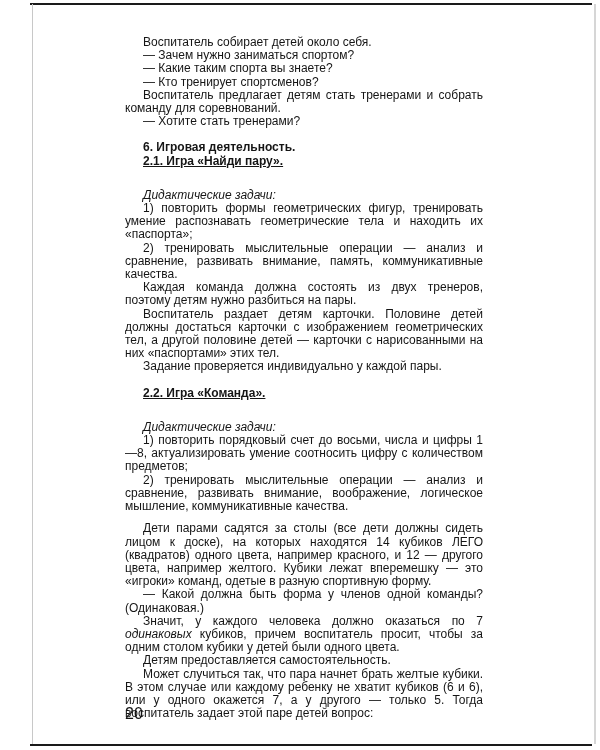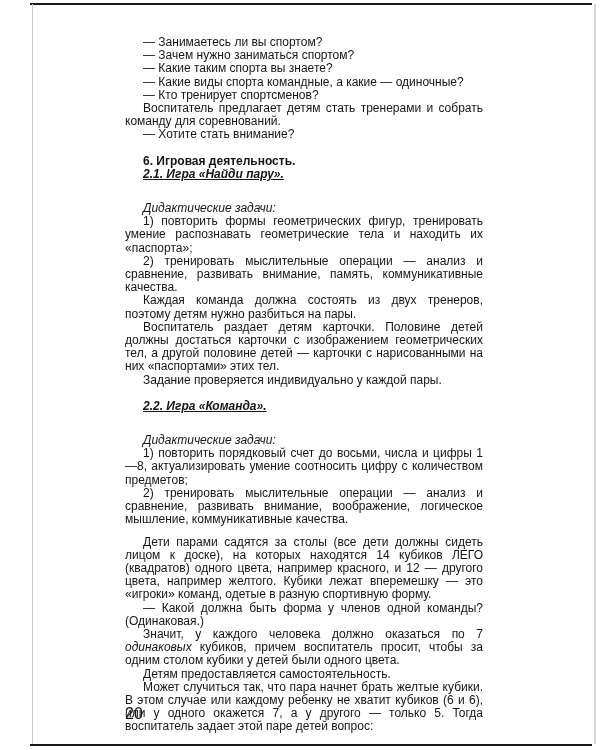--- a/index.html
+++ b/index.html
@@ -49,21 +49,20 @@
     line-height: 13.2px;
   }
   .p {
     margin: 0;
     text-indent: 18px;
     text-align: justify;
   }
   .bold { font-weight: bold; }
   .game-title {
     font-weight: bold;
-    font-style: italic;
     text-decoration: underline;
   }
   .italic { font-style: italic; margin-top: 21px; }
   .em-word { font-style: italic; }
   .mt14 { margin-top: 13px; }
   .mt8  { margin-top: 9px; }
   .pagenum {
     position: absolute;
     left: 125px;
     top: 705px;
@@ -74,27 +73,26 @@
 <body>
 
 <div class="page">
 
   <div class="edge-top"></div>
   <div class="edge-bottom"></div>
   <div class="edge-left"></div>
   <div class="edge-right"></div>
 
   <div class="text-block">
-    <p class="p">— Занимаетесь ли вы спортом?</p>
+    <p class="p">Воспитатель собирает детей около себя.</p>
     <p class="p">— Зачем нужно заниматься спортом?</p>
     <p class="p">— Какие таким спорта вы знаете?</p>
-    <p class="p">— Какие виды спорта командные, а какие — одиночные?</p>
     <p class="p">— Кто тренирует спортсменов?</p>
     <p class="p">Воспитатель предлагает детям стать тренерами и собрать команду для соревнований.</p>
-    <p class="p">— Хотите стать внимание?</p>
+    <p class="p">— Хотите стать тренерами?</p>
 
     <p class="p bold mt14">6. Игровая деятельность.</p>
     <p class="p game-title">2.1. Игра «Найди пару».</p>
     <p class="p italic">Дидактические задачи:</p>
     <p class="p">1) повторить формы геометрических фигур, тренировать умение распознавать геометрические тела и находить их «паспорта»;</p>
     <p class="p">2) тренировать мыслительные операции — анализ и сравнение, развивать внимание, память, коммуникативные качества.</p>
     <p class="p">Каждая команда должна состоять из двух тренеров, поэтому детям нужно разбиться на пары.</p>
     <p class="p">Воспитатель раздает детям карточки. Половине детей должны достаться карточки с изображением геометрических тел, а другой половине детей — карточки с нарисованными на них «паспортами» этих тел.</p>
     <p class="p">Задание проверяется индивидуально у каждой пары.</p>
 

